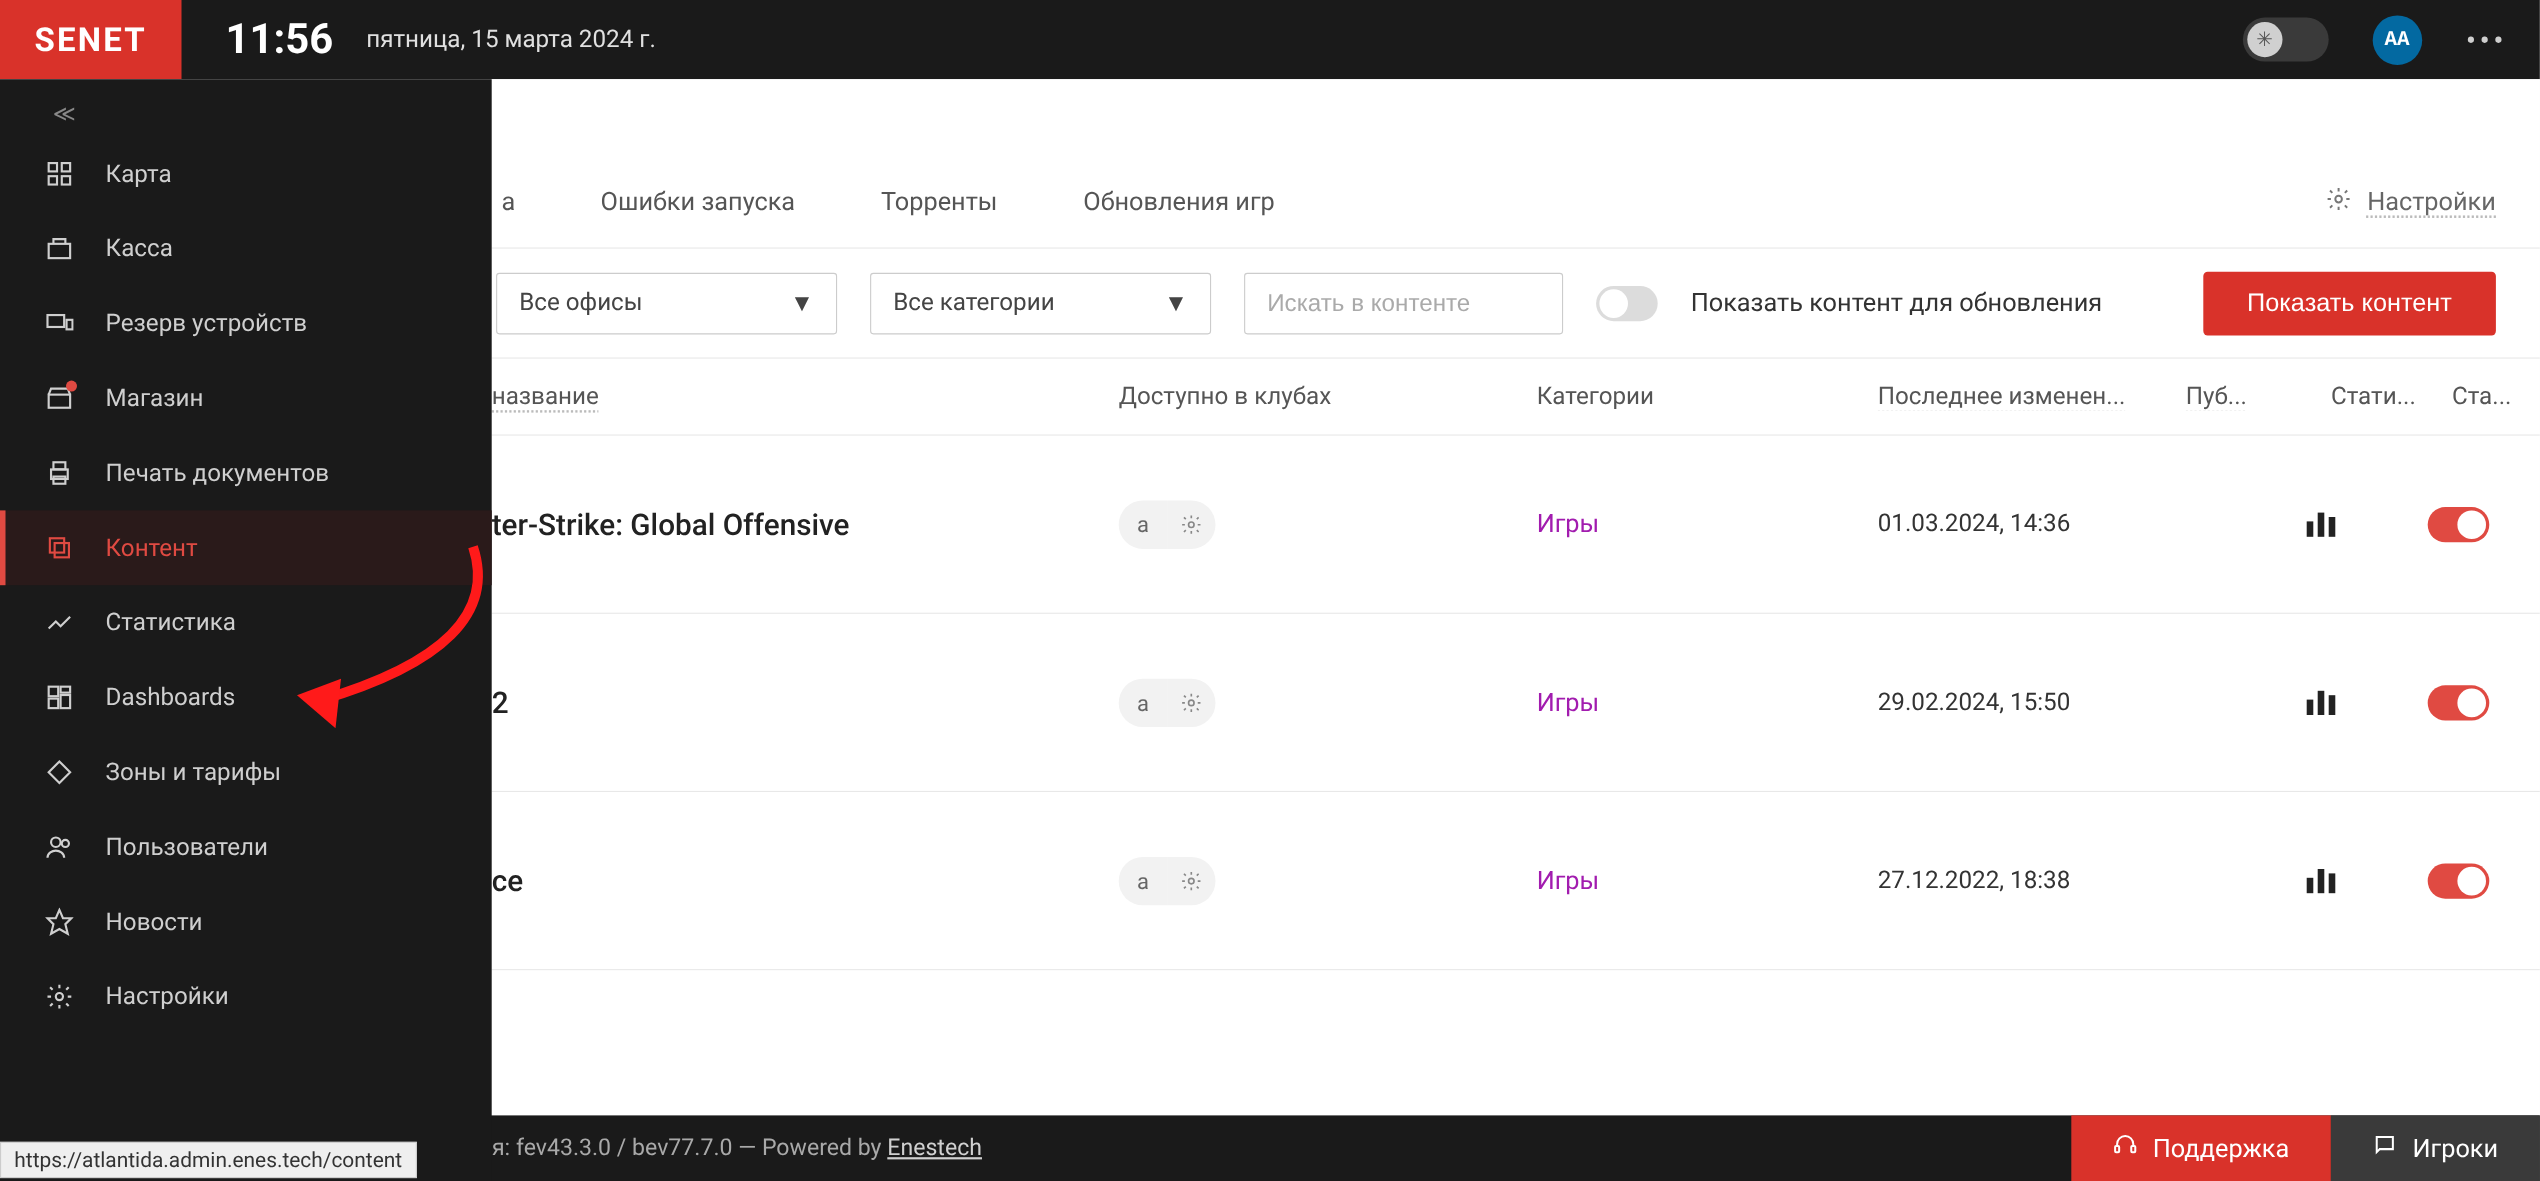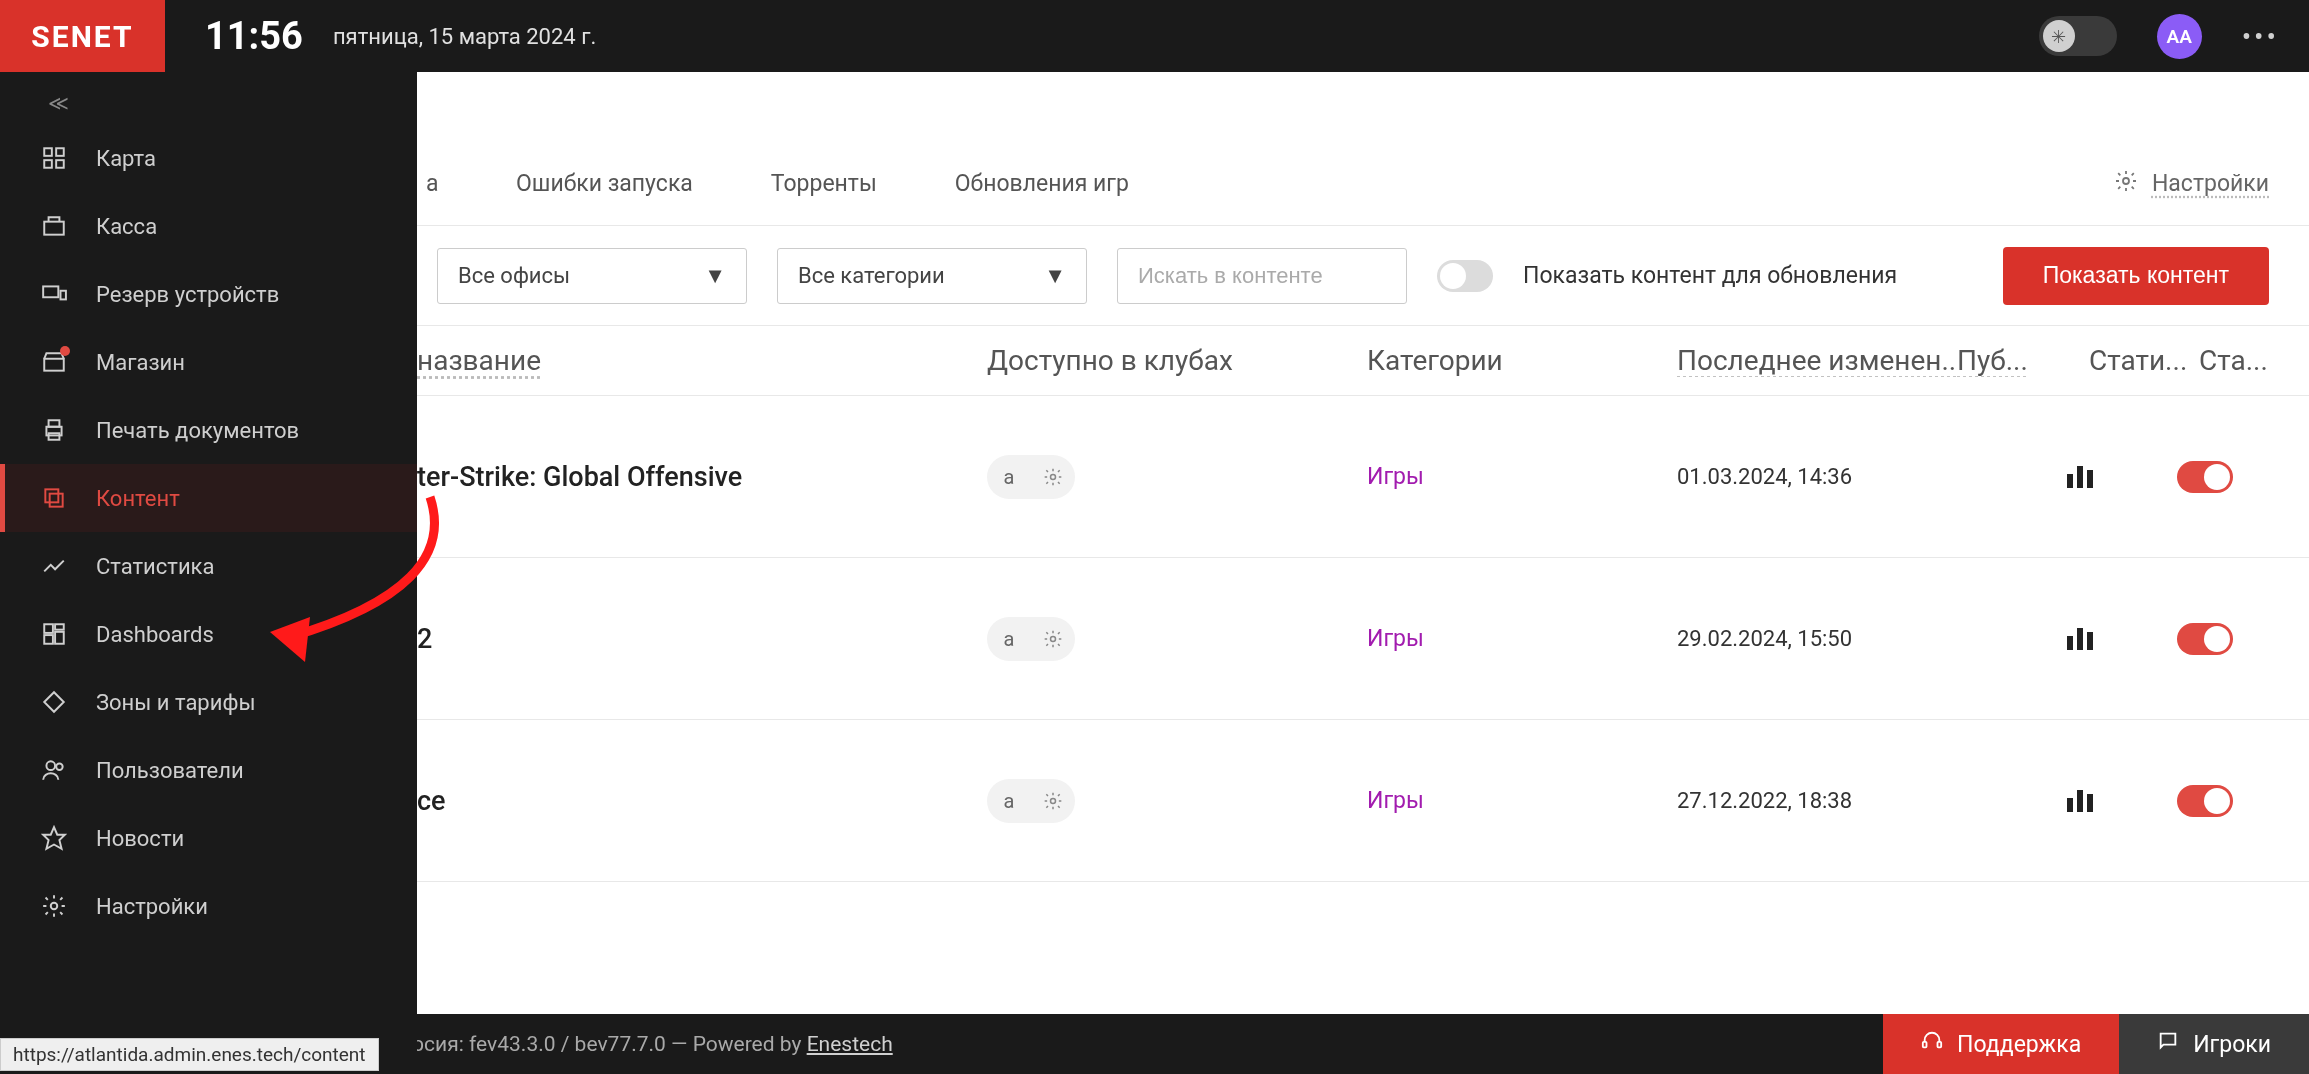--- a/index.html
+++ b/index.html
@@ -44,22 +44,22 @@
 }
 .theme-toggle {
   width: 78px; height: 40px; background: #3a3a3a; border-radius: 20px;
   display: flex; align-items: center; padding: 4px; cursor: pointer;
 }
 .theme-toggle-knob {
   width: 32px; height: 32px; background: #d0d0d0; border-radius: 50%;
   display:flex;align-items:center;justify-content:center;color:#555;font-size:18px;
 }
 .avatar {
-  width: 45px; height: 45px; border-radius: 50%; background: #8b5cf6;
-  display:flex;align-items:center;justify-content:center;color:#fff;font-weight:600;font-size:19px;
+  width: 45px; height: 45px; border-radius: 50%; background: #0369a1;
+  display:flex;align-items:center;justify-content:center;color:#fff;font-weight:600;font-size:19px;font-family:Liberation Mono, monospace;
 }
 .more-icon { color:#cfcfcf; font-size:28px; letter-spacing:3px; cursor:pointer; }
 
 
 .layout { display:flex; height: calc(100% - 72px); position:relative; }
 
 
 .sidebar {
   width: 463px;
   background: #1a1a1a;
@@ -147,24 +147,23 @@
 .filter-label{font-size:23px;color:#333;}
 .add-btn {
   margin-left:auto; height:58px; padding:0 40px; background:#d9322a; color:#fff;
   border:none; border-radius:4px; font-size:23px; font-weight:500; cursor:pointer;
 }
 
 .thead {
   height: 70px;
   display:flex;
   align-items:center;
-  padding-right:30px;
   border-bottom: 1px solid #e8e8e8;
   color:#555;
-  font-size:28px;
+  font-size:22px;
 }
 .thead .h-name{flex:0 0 570px; text-decoration:underline dotted #bbb; text-underline-offset:6px; cursor:pointer;}
 .thead .h-clubs{flex:0 0 380px;}
 .thead .h-cat{flex:0 0 310px;}
 .thead .h-upd{flex:0 0 280px; text-decoration:underline dotted #bbb; text-underline-offset:6px; cursor:pointer; white-space:nowrap; overflow:hidden;}
 .thead .h-pub{flex:0 0 110px; text-decoration:underline dotted #bbb; text-underline-offset:6px; cursor:pointer; white-space:nowrap; overflow:hidden;}
 .thead .h-stat{flex:0 0 110px; white-space:nowrap; overflow:hidden;margin-left:22px;}
 .thead .h-state{flex:0 0 80px; white-space:nowrap; overflow:hidden;}
 
 .trow {
@@ -369,21 +368,21 @@
       <div class="settings-link">
         <span><svg width="24" height="24" viewBox="0 0 24 24" fill="none" stroke="#777" stroke-width="1.8">
               <circle cx="12" cy="12" r="3"></circle>
               <path d="M12 2v3M12 19v3M4.2 4.2l2.1 2.1M17.7 17.7l2.1 2.1M2 12h3M19 12h3M4.2 19.8l2.1-2.1M17.7 6.3l2.1-2.1"></path>
             </svg></span>
         <span>Настройки</span>
       </div>
     </div>
 
     <div class="filters-row">
-      <div class="select" style="margin-left:20px;">
+      <div class="select" style="margin-left:4px;">
         <span>Все офисы</span>
         <span>▼</span>
       </div>
       <div class="select">
         <span>Все категории</span>
         <span>▼</span>
       </div>
       <input class="search-input" placeholder="Искать в контенте" style="">
       <div class="toggle">
           <div class="toggle-knob"></div>

